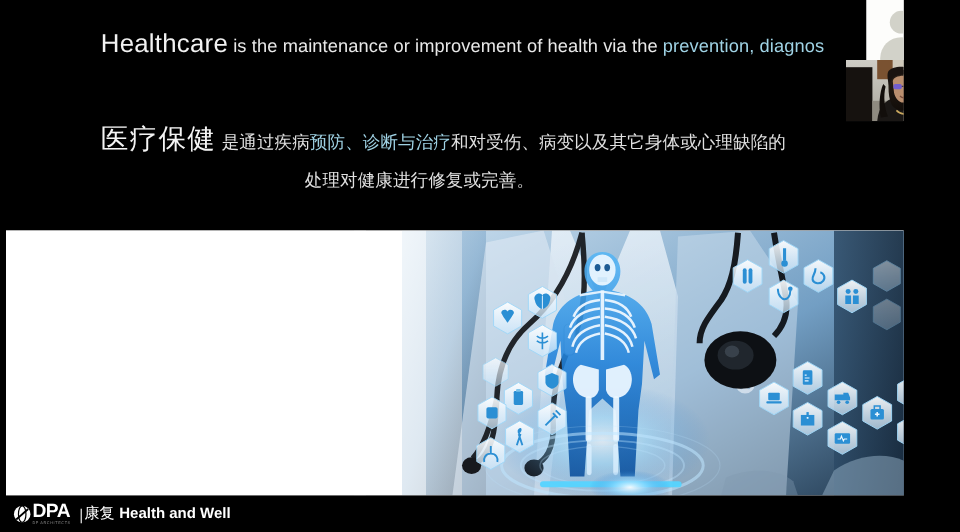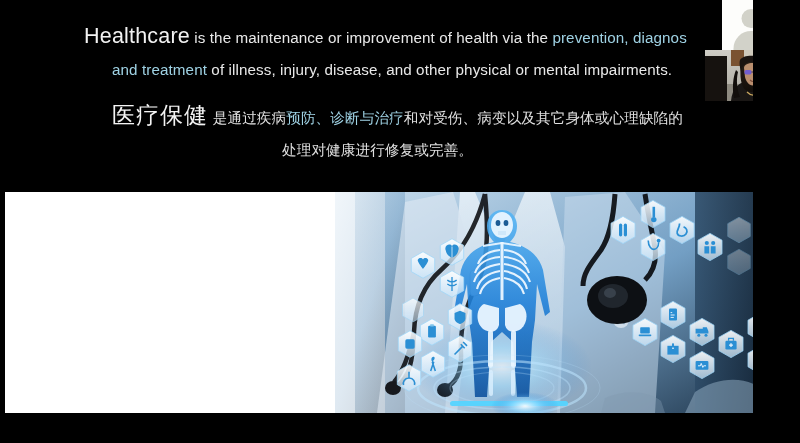--- a/index.html
+++ b/index.html
@@ -51,21 +51,20 @@
   }
   .accent { color: #9fd2e4; }
 
   #en-line-1 { left: 84px;  top: 24px; }
   #en-line-2 { left: 112px; top: 61px; }
 
   .zh {
     font-family: "DejaVu Sans", sans-serif;
     font-size: 14.6px;
     color: #e0e0e0;
-    margin-left: 28px;
   }
   .zh .lead {
     font-size: 23px;
     color: #f4f4f4;
     letter-spacing: 1px;
   }
   #zh-line-1 { left: 84px;  top: 100px; }
   #zh-line-2 { left: 254px; top: 141px; }
 
   
@@ -186,23 +185,20 @@
 <body>
 
 <div id="screen">
 
   <div class="slide-text">
 
     <div class="txt-line en" id="en-line-1">
       <span class="lead">Healthcare</span><span> is the maintenance or improvement of health via the </span><span class="accent">prevention, diagnos</span>
     </div>
 
-    <div class="txt-line en" id="en-line-2">
-      <span class="accent">and treatment</span><span> of illness, injury, disease, and other physical or mental impairments.</span>
-    </div>
 
     <div class="txt-line zh" id="zh-line-1">
       <span class="lead">医疗保健</span><span> 是通过疾病</span><span class="accent">预防、诊断与治疗</span><span>和对受伤、病变以及其它身体或心理缺陷的</span>
     </div>
 
     <div class="txt-line zh" id="zh-line-2">
       <span>处理对健康进行修复或完善。</span>
     </div>
   </div>
 
@@ -458,20 +454,34 @@
       </g>
 
       <path d="M690 200 C710 186 736 184 752 194 C766 203 770 215 772 221 L680 221 Z" fill="#8da7bd" opacity="0.55"></path>
       <path d="M600 206 C620 197 644 199 656 209 L660 221 L596 221 Z" fill="#7f99b0" opacity="0.4"></path>
 
       <rect x="0" y="0" width="300" height="221" fill="#ffffff" opacity="0.92"></rect>
       <rect x="290" y="0" width="60" height="221" fill="#ffffff" opacity="0.5"></rect>
     </svg>
   </div>
 
+  <div class="logo-bar">
+    <svg class="logo-mark" viewBox="0 0 24 24">
+      <circle cx="12" cy="12" r="11" fill="#ffffff"></circle>
+      <path d="M4 19 L20 5" stroke="#000000" stroke-width="2.4"></path>
+      <ellipse cx="12" cy="12" rx="5" ry="11" fill="none" stroke="#000000" stroke-width="1.6"></ellipse>
+    </svg>
+    <div class="logo-dpa">
+      <span class="logo-dpa-main">DPA</span>
+      <span class="logo-dpa-sub">DP ARCHITECTS</span>
+    </div>
+    <span class="logo-divider">|</span>
+    <span class="logo-cn">康复</span>
+    <span class="logo-en">Health and Well</span>
+  </div>
 
   <div class="vtile" id="tile-avatar">
     <div class="avatar-bg">
       <div class="av-head"></div>
       <div class="av-body"></div>
     </div>
   </div>
 
   <div class="vtile" id="tile-webcam">
     <svg width="95" height="51" viewBox="0 0 95 51">

